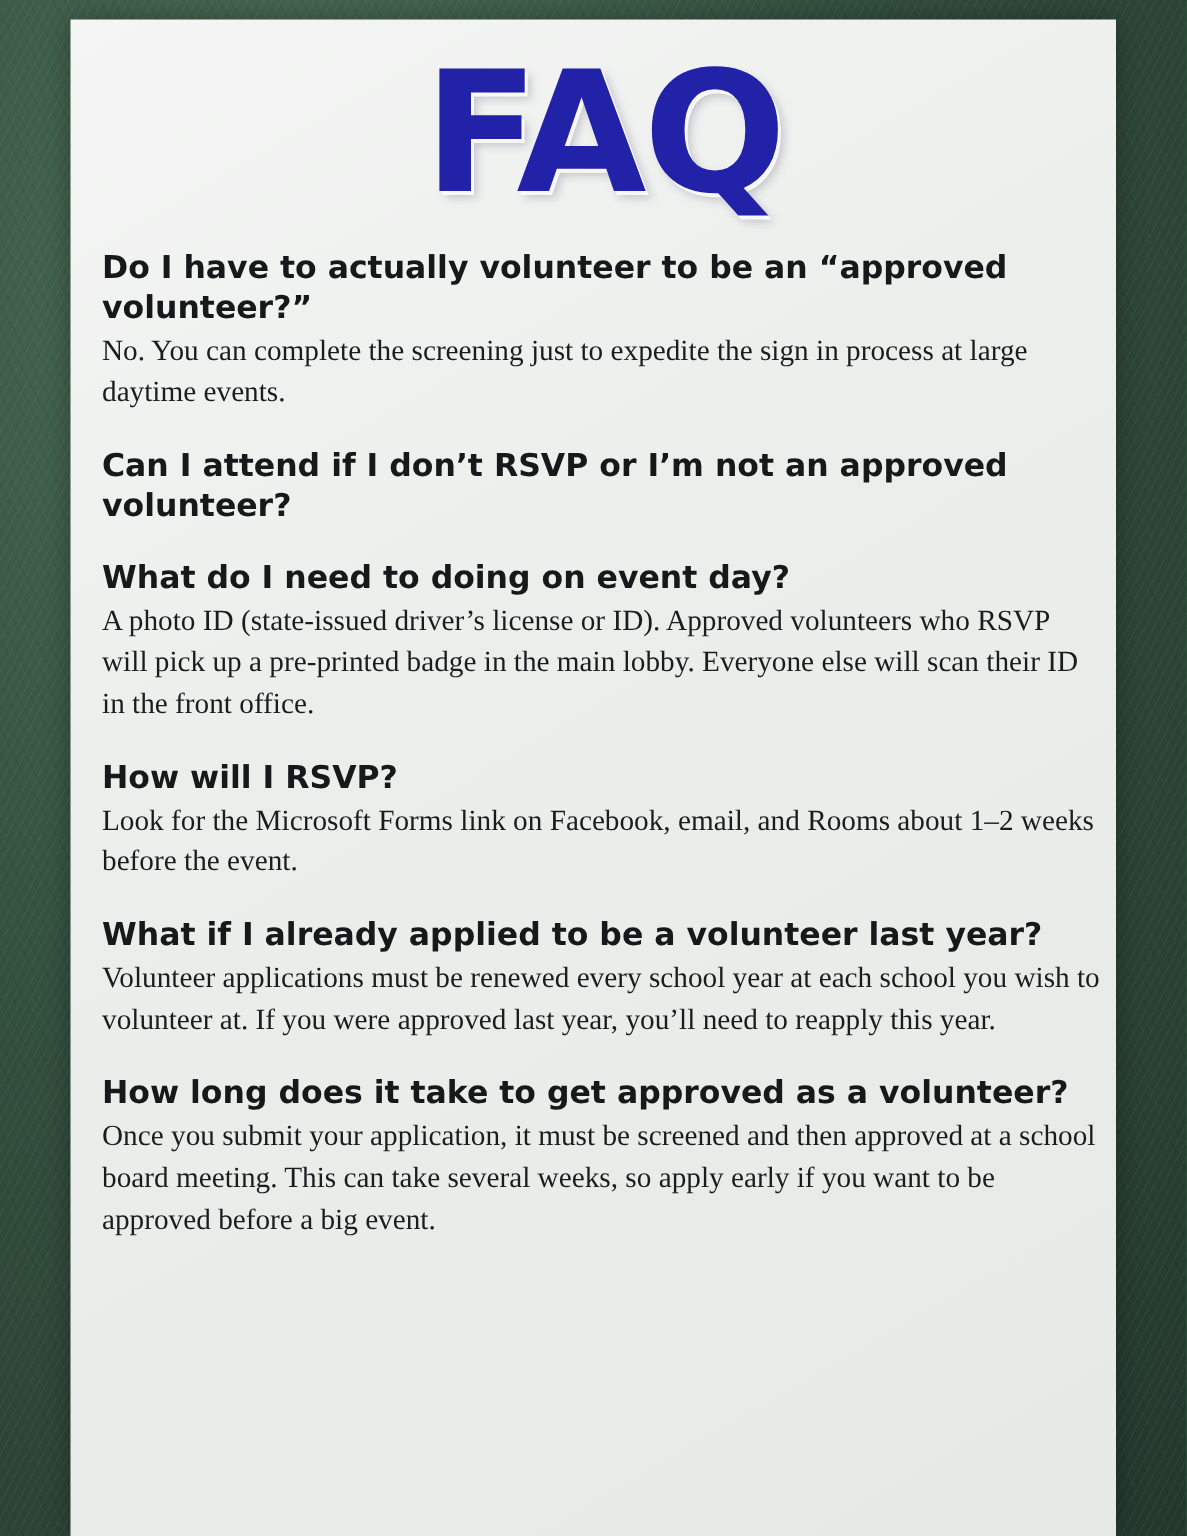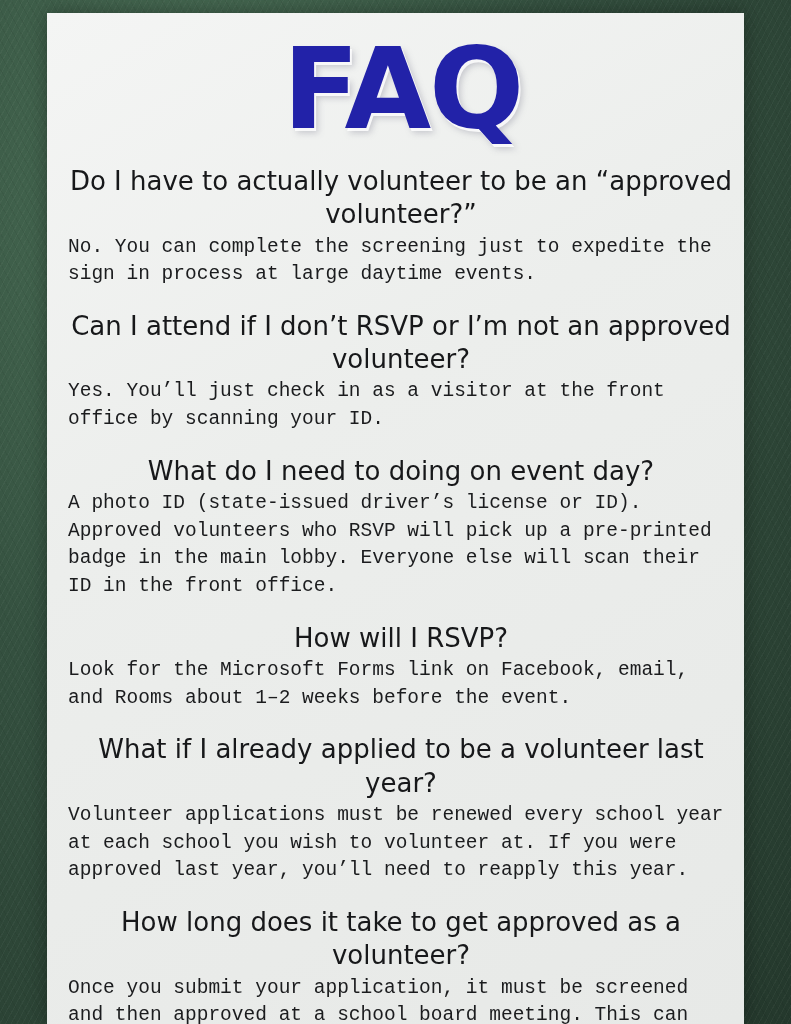--- a/index.html
+++ b/index.html
@@ -58,29 +58,28 @@
   .faq-list {
     padding: 18px 10px 0 7px;
     margin: 0;
   }
   .faq-item {
     margin: 0 0 21px 0;
     padding: 0;
   }
   .faq-q {
     font-family: "DejaVu Sans", sans-serif;
-    font-weight: normal;
-    font-size: 26px;
+    font-weight: bold;
+    font-size: 21px;
     line-height: 1.28;
     color: #17181a;
     margin: 0 0 2px 0;
-    text-align: center;
   }
   .faq-a {
-    font-family: Liberation Mono, monospace;
+    font-family: Liberation Serif, serif;
     font-weight: normal;
     font-size: 19.5px;
     line-height: 1.42;
     color: #1b1c1e;
     margin: 0;
   }
 </style>
 </head>
 <body>
 
@@ -89,21 +88,20 @@
     <div class="title">FAQ</div>
     <div class="faq-list">
 
       <div class="faq-item">
         <p class="faq-q">Do I have to actually volunteer to be an “approved volunteer?”</p>
         <p class="faq-a">No. You can complete the screening just to expedite the sign in process at large daytime events.</p>
       </div>
 
       <div class="faq-item">
         <p class="faq-q">Can I attend if I don’t RSVP or I’m not an approved volunteer?</p>
-        <p class="faq-a">Yes. You’ll just check in as a visitor at the front office by scanning your ID.</p>
       </div>
 
 
       <div class="faq-item">
         <p class="faq-q">What do I need to doing on event day?</p>
         <p class="faq-a">A photo ID (state-issued driver’s license or ID). Approved volunteers who RSVP will pick up a pre-printed badge in the main lobby. Everyone else will scan their ID in the front office.</p>
       </div>
 
       <div class="faq-item">
         <p class="faq-q">How will I RSVP?</p>

